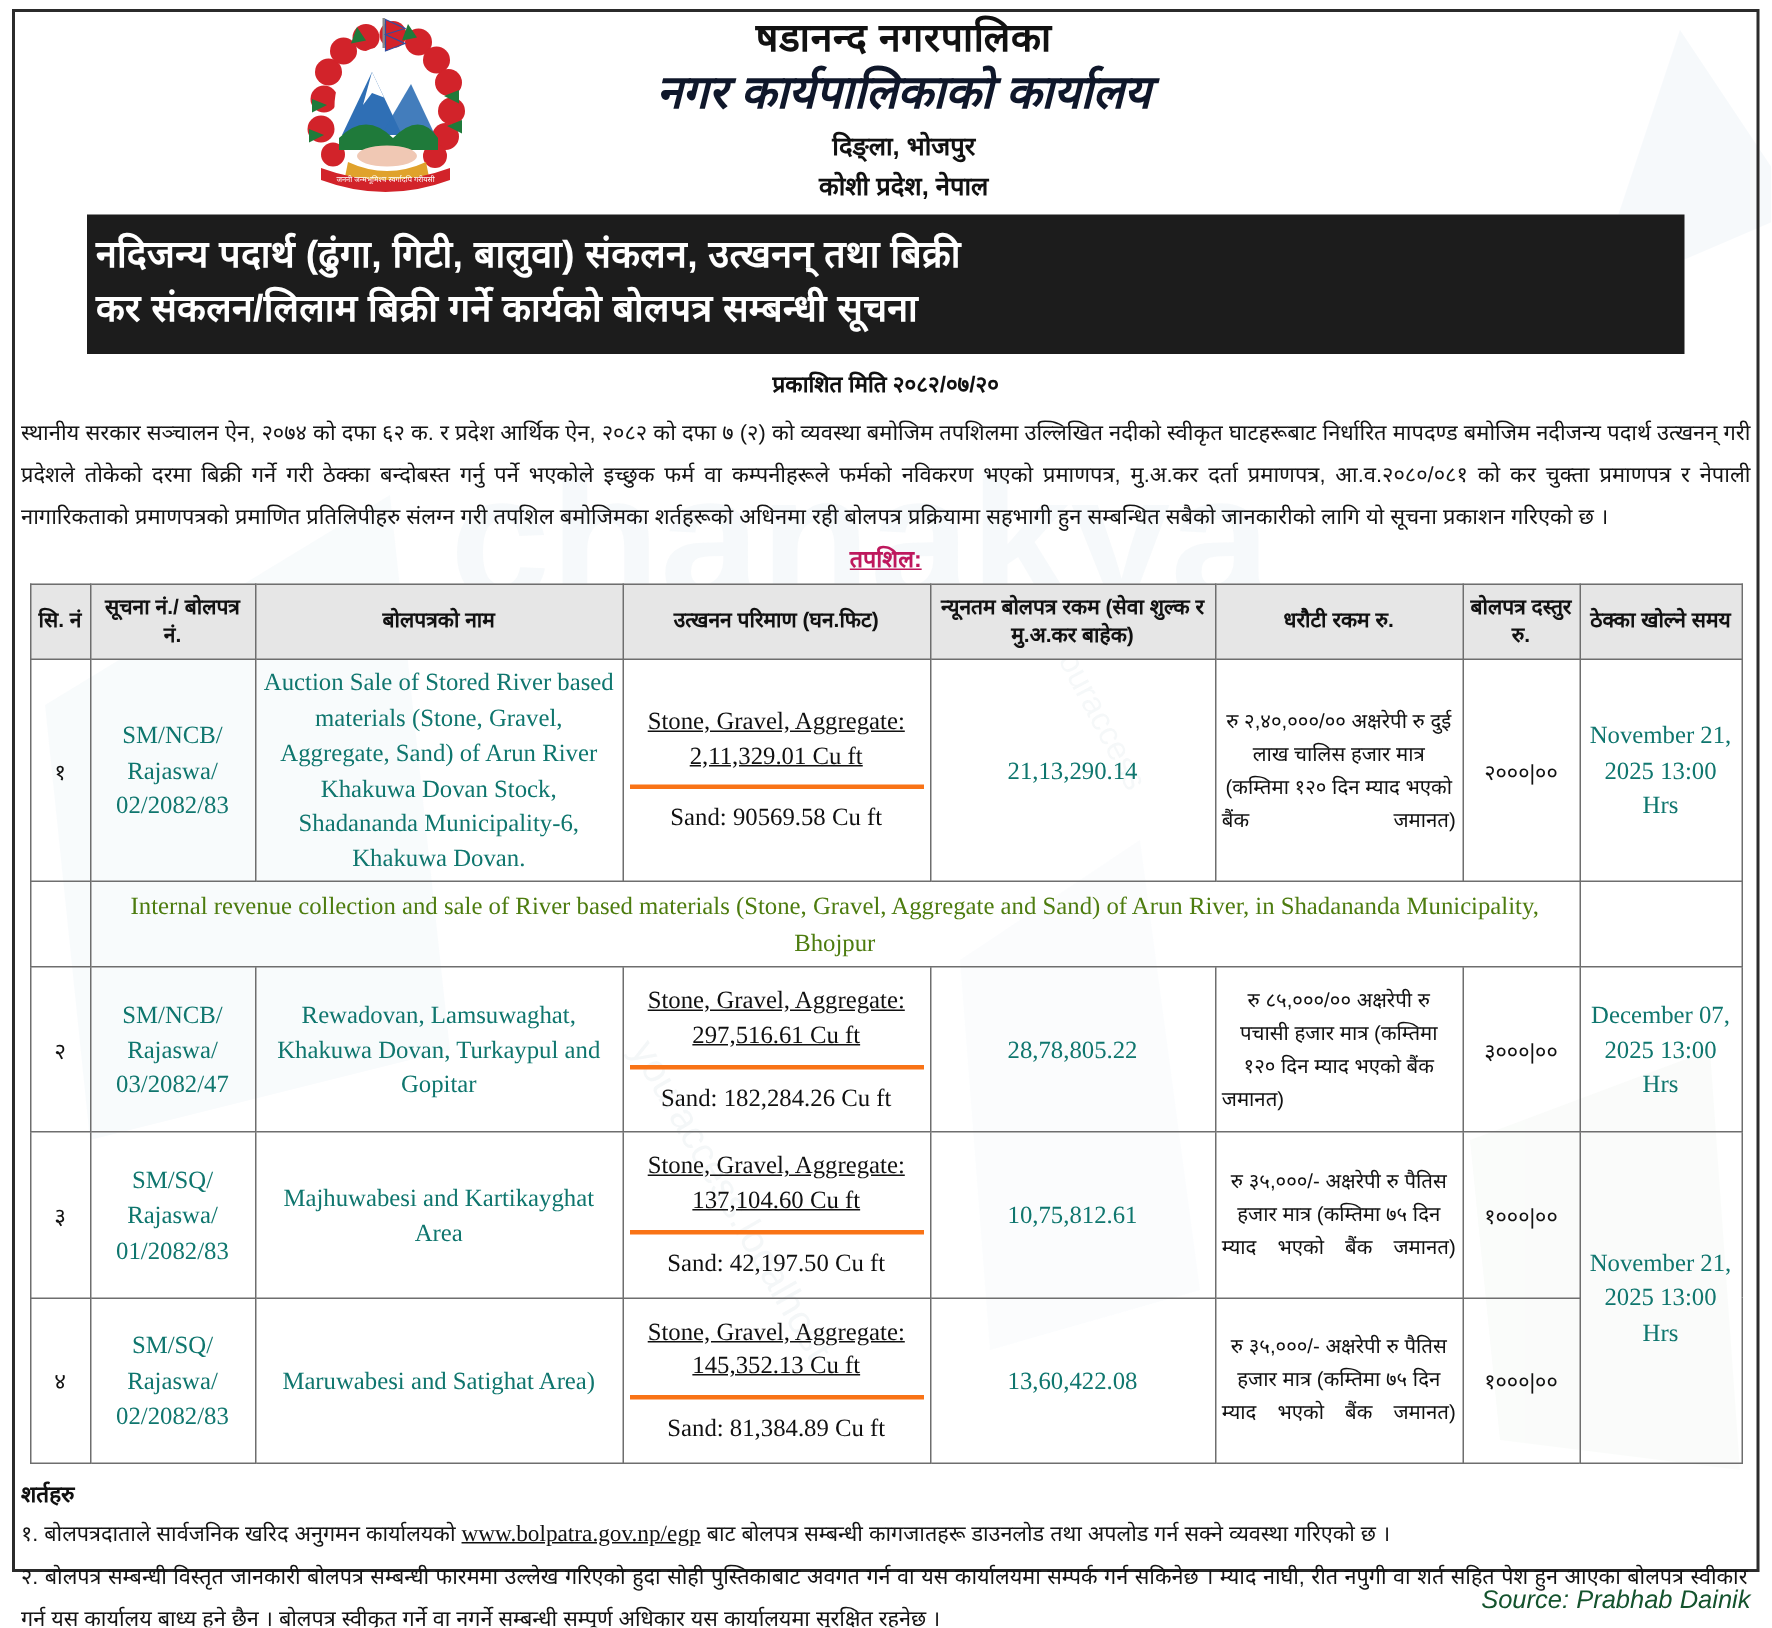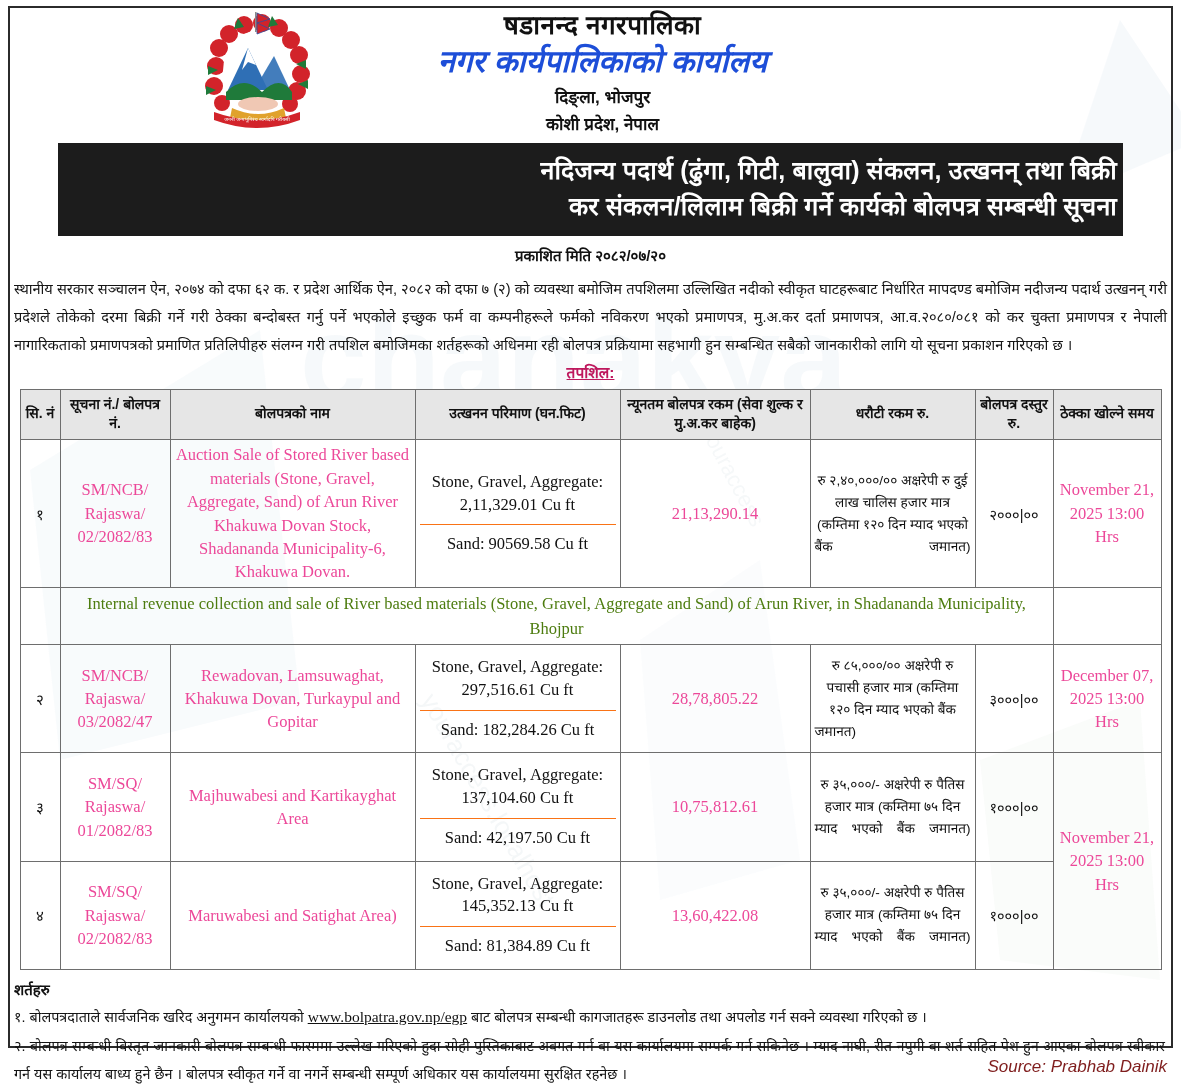--- a/index.html
+++ b/index.html
@@ -67,21 +67,21 @@
     line-height: 1.16;
     color: #111;
   }
   .org-office {
     font-family: "Liberation Sans", "DejaVu Sans", sans-serif;
     font-size: 31px;
     font-weight: 700;
     font-style: italic;
     line-height: 1.3;
     margin-top: 2px;
-    color: #1d4ed8;
+    color: #0f172a;
   }
   .org-place {
     font-family: "Liberation Sans", "DejaVu Sans", sans-serif;
     font-size: 17px;
     font-weight: 700;
     line-height: 1.55;
     margin-top: 3px;
     color: #111;
   }
   .org-province {
@@ -90,21 +90,21 @@
     font-weight: 700;
     line-height: 1.55;
     color: #111;
   }
 
   
   .banner {
     margin: 7px 48px 0 48px;
     background: #1c1c1c;
     color: #ffffff;
-    text-align: right;
+    text-align: left;
     padding: 9px 6px 11px 6px;
   }
   .banner-line {
     font-family: "Liberation Sans", "DejaVu Sans", sans-serif;
     font-size: 25px;
     font-weight: 700;
     line-height: 1.45;
     letter-spacing: 0.2px;
   }
   .pub-date {
@@ -157,21 +157,21 @@
     font-size: 14px;
     font-weight: 700;
     line-height: 1.42;
     color: #111;
     padding: 5px 3px;
   }
   td.eng {
     font-family: "Liberation Serif", "DejaVu Serif", serif;
     font-size: 16.5px;
     line-height: 1.42;
-    color: #ec4899;
+    color: #0f766e;
   }
   td.nep {
     font-family: "Liberation Sans", "DejaVu Sans", sans-serif;
     font-size: 13.6px;
     line-height: 1.62;
     color: #111;
     text-align: justify;
     text-align-last: justify;
     padding: 5px 7px;
   }
@@ -193,21 +193,22 @@
     display: block;
   }
   .qty-top, .qty-bot {
     padding: 8px 4px;
     font-family: "Liberation Serif", "DejaVu Serif", serif;
     font-size: 16.5px;
     line-height: 1.38;
     color: #111;
   }
   .qty-top {
-    border-bottom: 1px solid #f97316;
+    border-bottom: 3px solid #f97316;
+    text-decoration: underline;
   }
   td.spanrow {
     text-align: left;
     font-family: "Liberation Serif", "DejaVu Serif", serif;
     font-size: 16.5px;
     line-height: 1.52;
     color: #4d7c0f;
     padding: 6px 8px 7px 10px;
   }
   td.blankcell { border: 1px solid #6e6e6e; }
@@ -234,21 +235,21 @@
     font-size: 15.5px;
     color: #111;
   }
   .source {
     position: absolute;
     right: 14px;
     bottom: 8px;
     font-family: "Liberation Sans", "DejaVu Sans", sans-serif;
     font-style: italic;
     font-size: 17px;
-    color: #7f1d1d;
+    color: #14532d;
     z-index: 4;
     text-align: center;
   }
 </style>
 </head>
 <body>
 
 <div class="page">
 
   <svg class="watermark" viewBox="0 0 1181 1085" preserveAspectRatio="none" aria-hidden="true">

